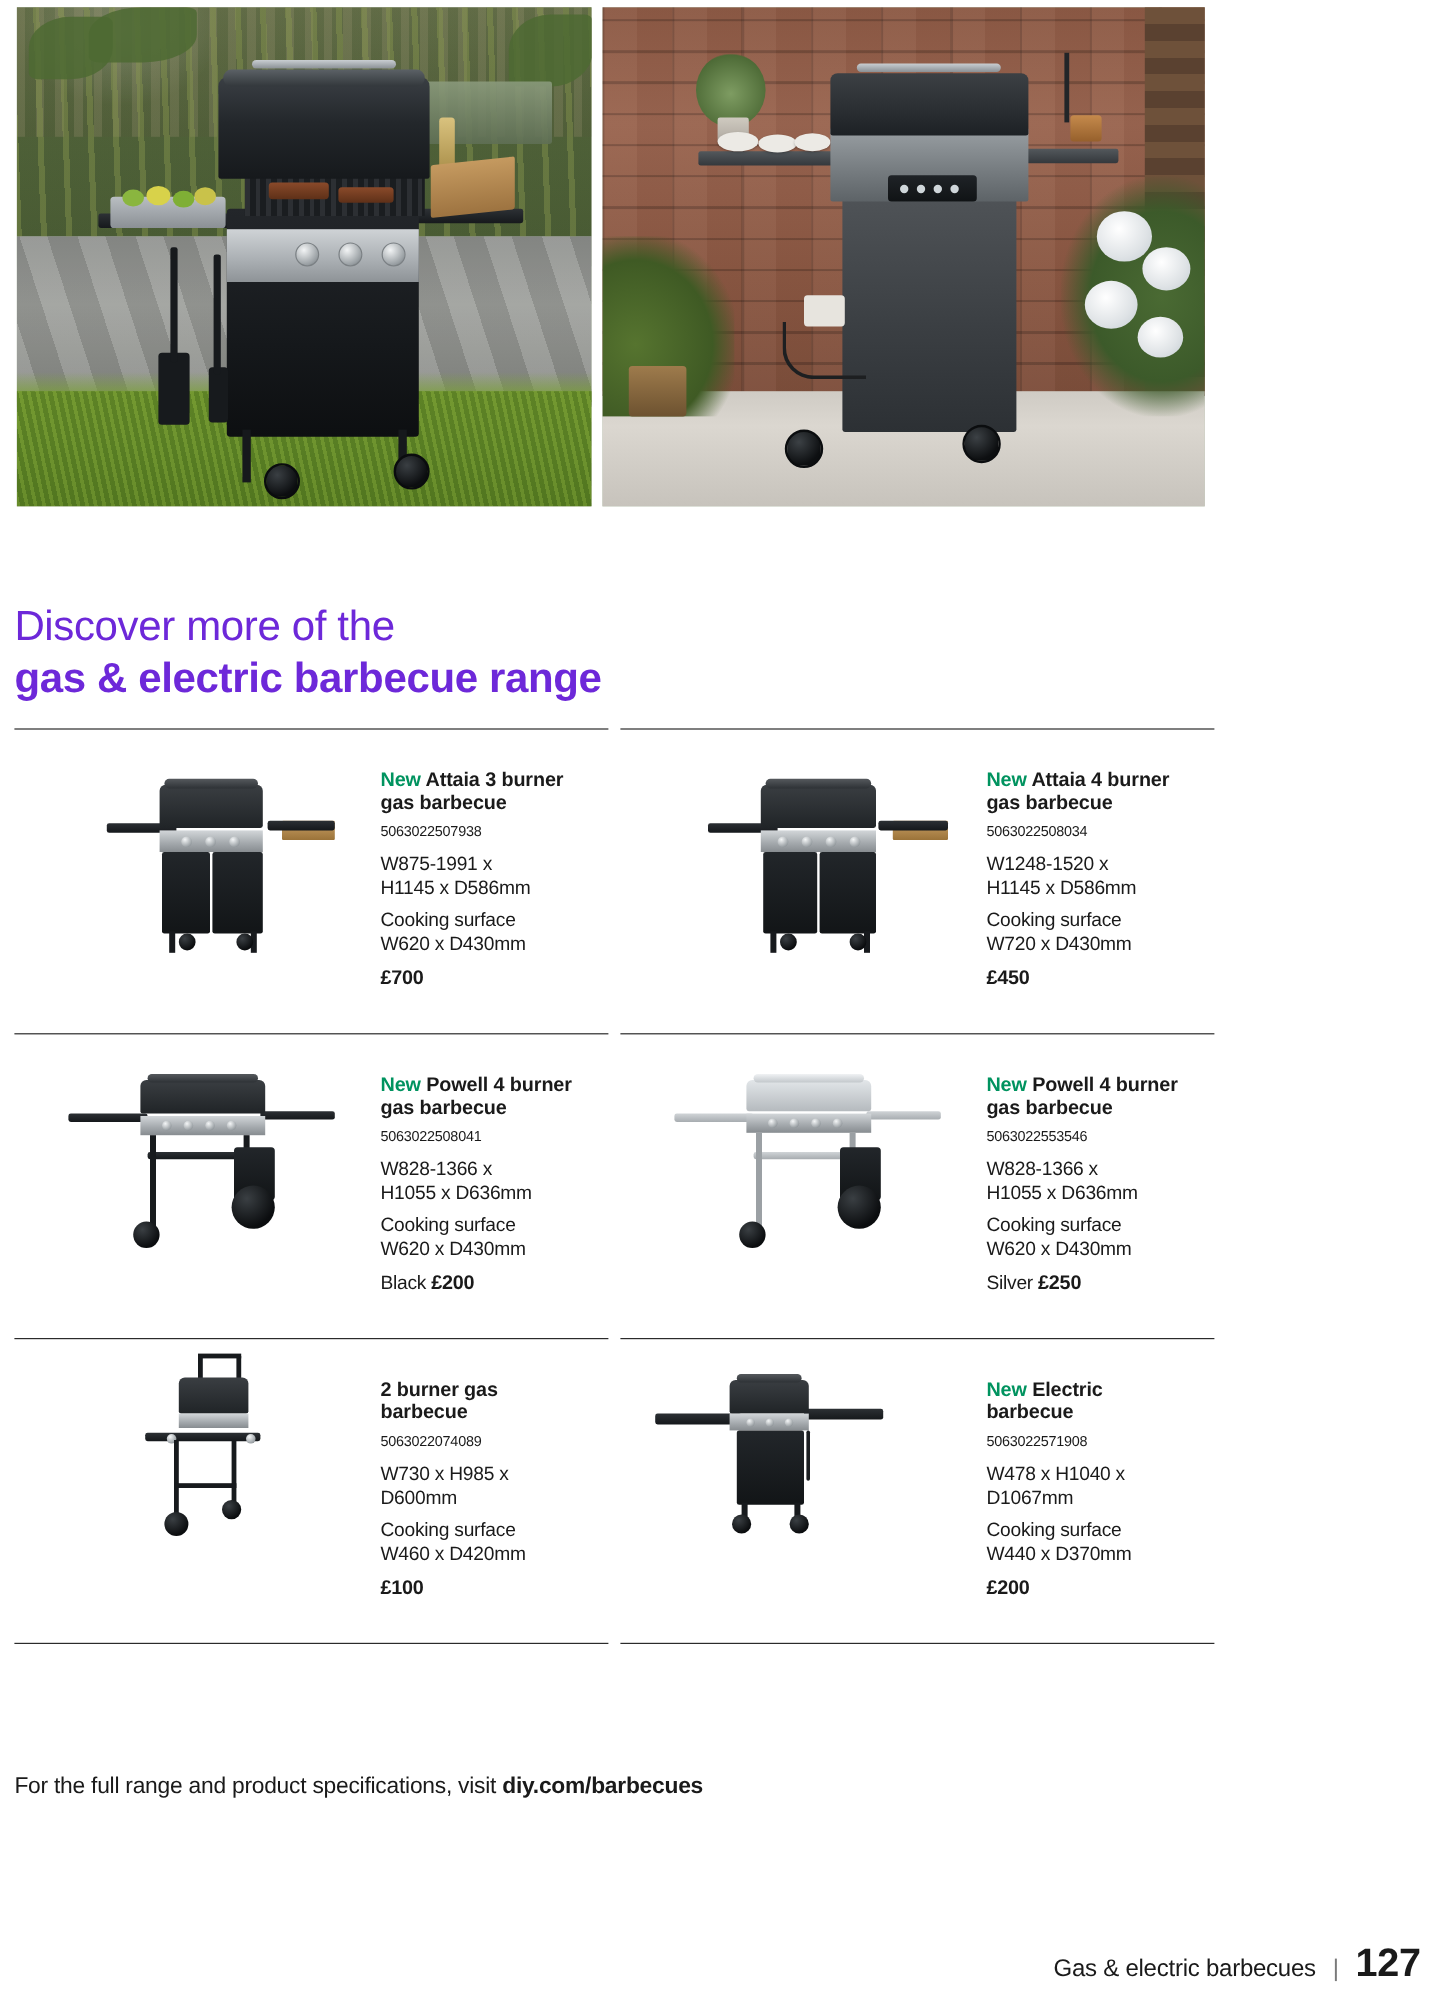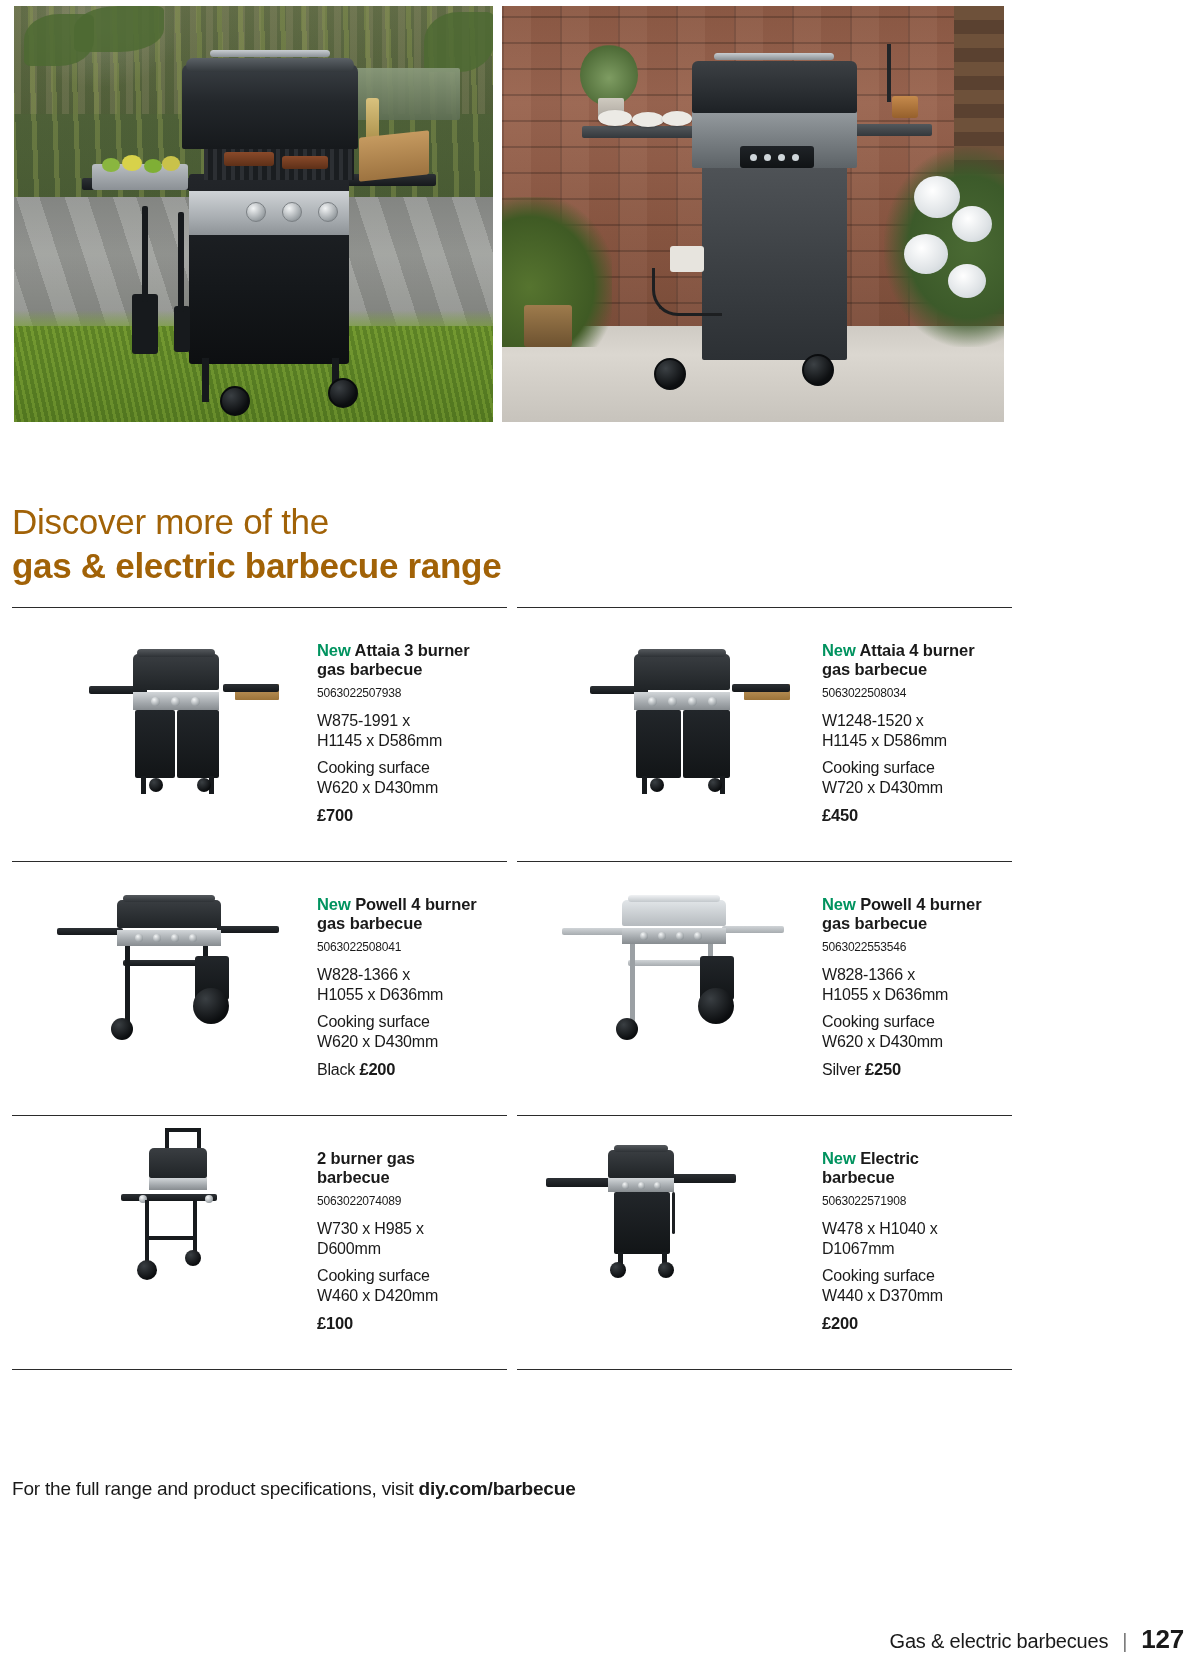--- a/index.html
+++ b/index.html
@@ -270,21 +270,21 @@
   .caption {
     position:absolute; left:14px; top:432px;
     font-size:19px; letter-spacing:-0.2px; color:#1a1a1a;
   }
   .caption b { font-weight:700; }
 
   
   .heading {
     position:absolute; left:12px; top:500px;
     font-size:35px; line-height:44px; letter-spacing:-0.3px;
-    color:#a16207;
+    color:#6d28d9;
   }
   .heading .l1 { font-weight:300; }
   .heading .l2 { font-weight:700; }
 
   
   .grid {
     position:absolute; left:12px; top:607px;
     width:1000px;
   }
   .grid-row { display:flex; }
@@ -348,21 +348,21 @@
     font-size:19px; letter-spacing:-0.2px; color:#1a1a1a;
   }
   .footer-note b { font-weight:700; }
 
   .page-footer {
     position:absolute; right:16px; bottom:20px;
     display:flex; align-items:baseline; gap:14px;
     font-size:20px; color:#1a1a1a; letter-spacing:-0.2px;
   }
   .page-footer .sep { color:#7a7a7a; }
-  .page-footer .pnum { font-size:26px; font-weight:700; }
+  .page-footer .pnum { font-size:33px; font-weight:700; }
 </style>
 </head>
 <body>
 
 <div class="page">
 
   <div class="hero">
 
     <div class="hero-photo left">
       <div class="ph-l-sky"></div>
@@ -705,21 +705,21 @@
     </div>
 
     <div class="grid-row">
       <div style="width:500px;border-top:1px solid #2b2b2b;height:0;"></div>
       <div class="cell-gap"></div>
       <div style="width:500px;border-top:1px solid #2b2b2b;height:0;"></div>
     </div>
   </div>
 
   <div class="footer-note">
-    <span>For the full range and product specifications, visit </span><b>diy.com/barbecue</b>
+    <span>For the full range and product specifications, visit </span><b>diy.com/barbecues</b>
   </div>
 
   <div class="page-footer">
     <span>Gas &amp; electric barbecues</span>
     <span class="sep">|</span>
     <span class="pnum">127</span>
   </div>
 
 </div>
 

